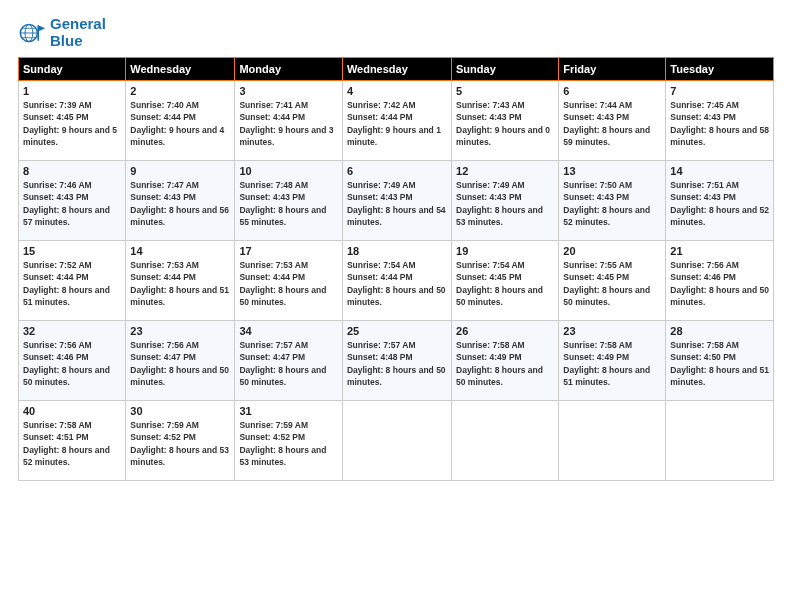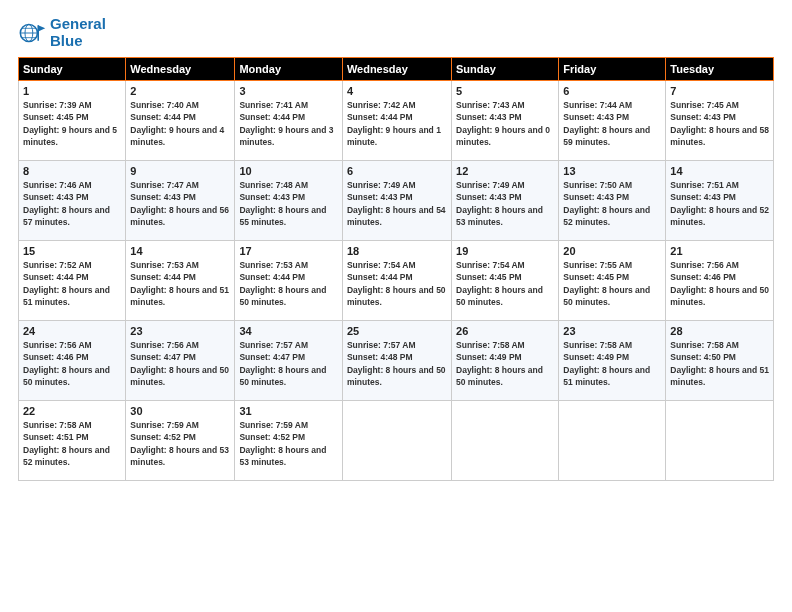--- a/index.html
+++ b/index.html
@@ -181,37 +181,37 @@
           <td><span class="day-num">18</span>
 <span class="day-info">Sunrise: 7:54 AM<br>Sunset: 4:44 PM<br>Daylight: 8 hours and 50 minutes.</span></td>
           <td><span class="day-num">19</span>
 <span class="day-info">Sunrise: 7:54 AM<br>Sunset: 4:45 PM<br>Daylight: 8 hours and 50 minutes.</span></td>
           <td><span class="day-num">20</span>
 <span class="day-info">Sunrise: 7:55 AM<br>Sunset: 4:45 PM<br>Daylight: 8 hours and 50 minutes.</span></td>
           <td><span class="day-num">21</span>
 <span class="day-info">Sunrise: 7:56 AM<br>Sunset: 4:46 PM<br>Daylight: 8 hours and 50 minutes.</span></td>
         </tr>
         <tr>
-          <td><span class="day-num">24</span>
+          <td><span class="day-num">32</span>
 <span class="day-info">Sunrise: 7:56 AM<br>Sunset: 4:46 PM<br>Daylight: 8 hours and 50 minutes.</span></td>
           <td><span class="day-num">23</span>
 <span class="day-info">Sunrise: 7:56 AM<br>Sunset: 4:47 PM<br>Daylight: 8 hours and 50 minutes.</span></td>
           <td><span class="day-num">34</span>
 <span class="day-info">Sunrise: 7:57 AM<br>Sunset: 4:47 PM<br>Daylight: 8 hours and 50 minutes.</span></td>
           <td><span class="day-num">25</span>
 <span class="day-info">Sunrise: 7:57 AM<br>Sunset: 4:48 PM<br>Daylight: 8 hours and 50 minutes.</span></td>
           <td><span class="day-num">26</span>
 <span class="day-info">Sunrise: 7:58 AM<br>Sunset: 4:49 PM<br>Daylight: 8 hours and 50 minutes.</span></td>
           <td><span class="day-num">23</span>
 <span class="day-info">Sunrise: 7:58 AM<br>Sunset: 4:49 PM<br>Daylight: 8 hours and 51 minutes.</span></td>
           <td><span class="day-num">28</span>
 <span class="day-info">Sunrise: 7:58 AM<br>Sunset: 4:50 PM<br>Daylight: 8 hours and 51 minutes.</span></td>
         </tr>
         <tr>
-          <td><span class="day-num">22</span>
+          <td><span class="day-num">40</span>
 <span class="day-info">Sunrise: 7:58 AM<br>Sunset: 4:51 PM<br>Daylight: 8 hours and 52 minutes.</span></td>
           <td><span class="day-num">30</span>
 <span class="day-info">Sunrise: 7:59 AM<br>Sunset: 4:52 PM<br>Daylight: 8 hours and 53 minutes.</span></td>
           <td><span class="day-num">31</span>
 <span class="day-info">Sunrise: 7:59 AM<br>Sunset: 4:52 PM<br>Daylight: 8 hours and 53 minutes.</span></td>
           <td class="empty-cell"></td>
           <td class="empty-cell"></td>
           <td class="empty-cell"></td>
           <td class="empty-cell"></td>
         </tr>

